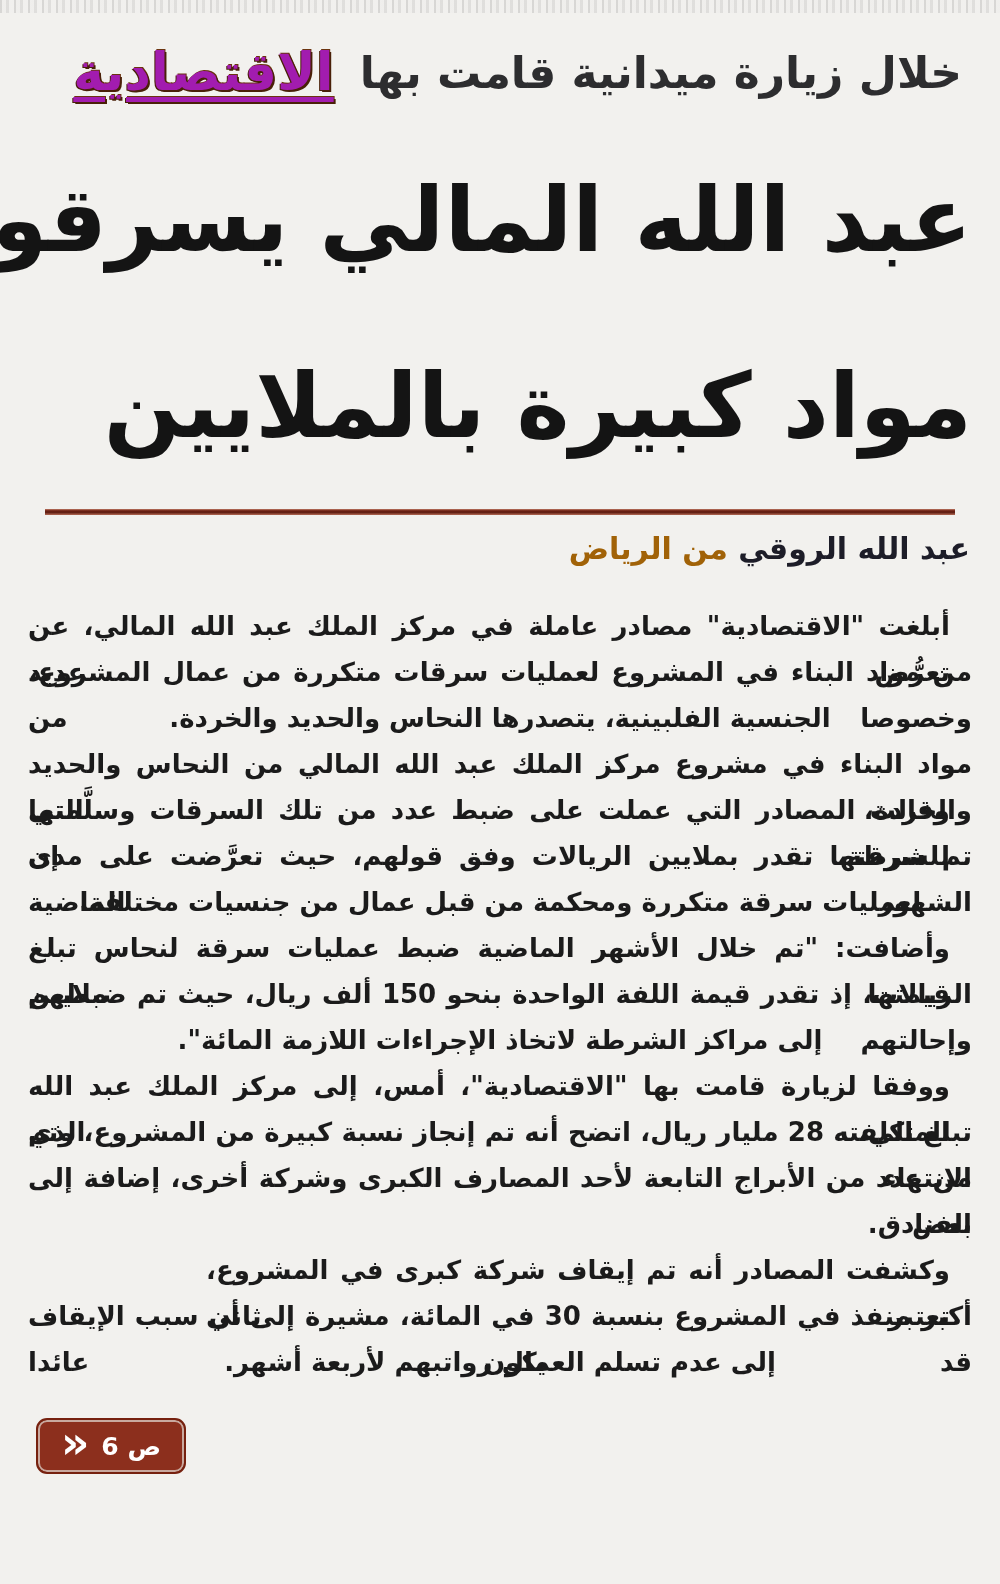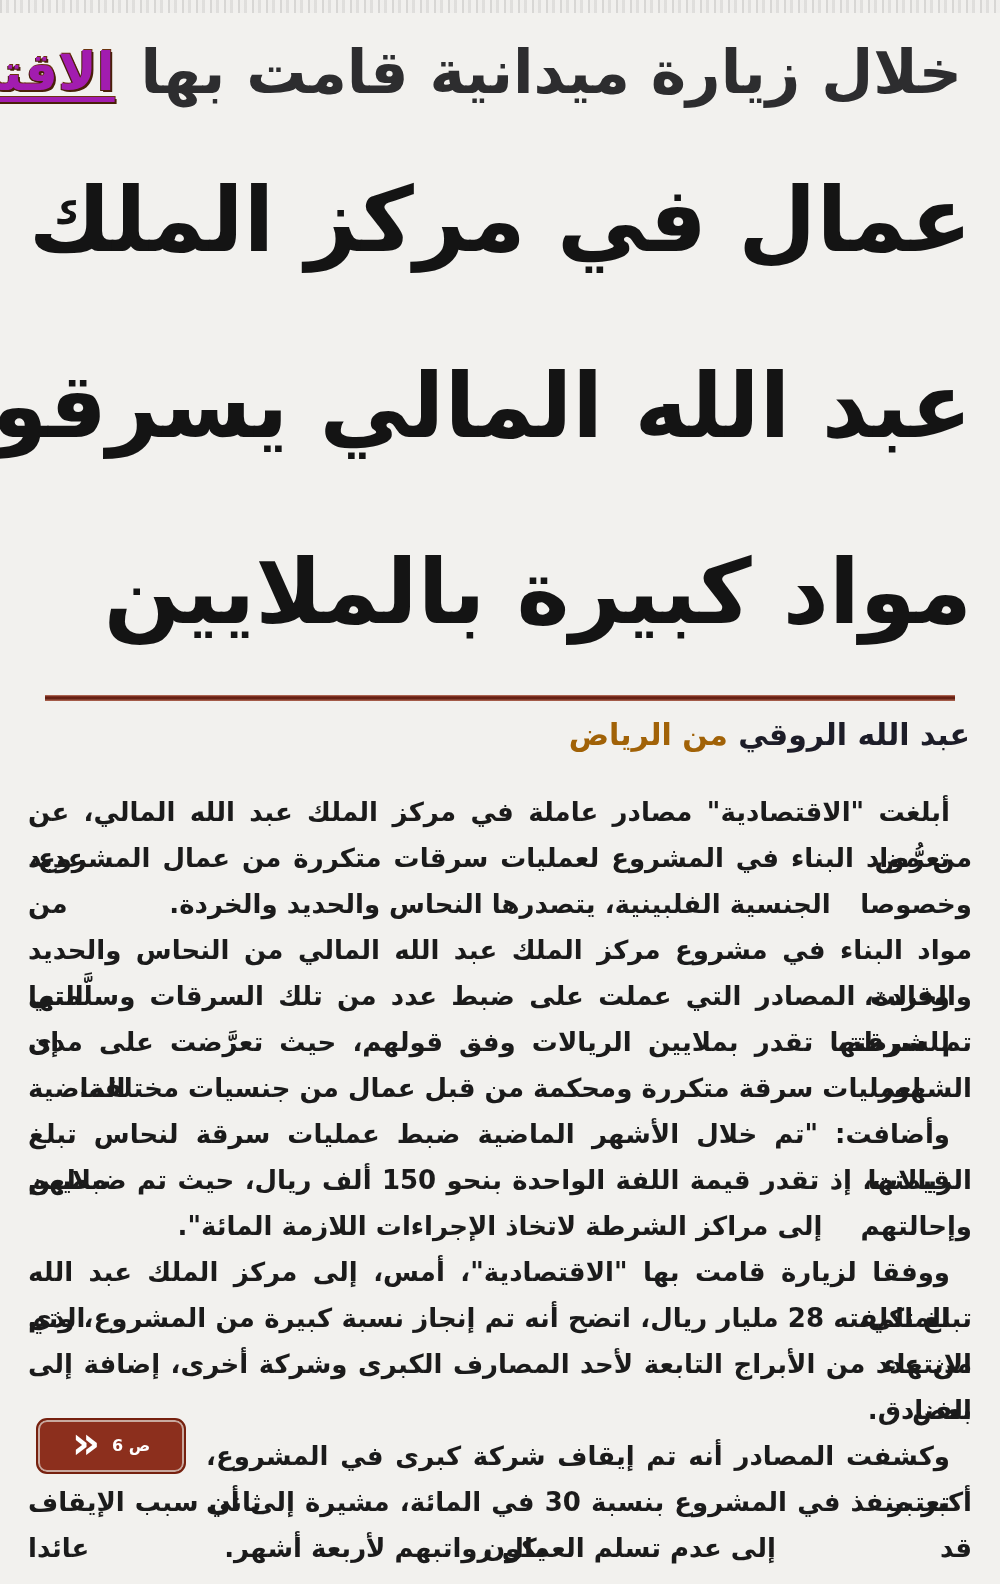--- a/index.html
+++ b/index.html
@@ -23,21 +23,21 @@
   .kicker-row {
     display: flex;
     align-items: center;
     justify-content: flex-start;
     gap: 26px;
     margin-top: 20px;
     padding: 0 38px;
     height: 78px;
   }
   .kicker {
-    font-size: 60px;
+    font-size: 44px;
     font-weight: bold;
     color: #2d2d2f;
     white-space: nowrap;
   }
   .logo {
     font-size: 52px;
     font-weight: bold;
     color: #a21caf;
     text-shadow: 2px 2px 0 #4a2008, -1px 1px 0 #4a2008, 1px -1px 0 #6b3410;
     text-decoration: underline;
@@ -94,37 +94,36 @@
     border-radius: 11px;
     box-shadow: 0 0 0 2px #c9a99f inset;
     display: flex;
     align-items: center;
     justify-content: center;
     gap: 12px;
     direction: rtl;
     color: #ffffff;
     cursor: pointer;
   }
-  .page-badge .lbl { font-size: 16px; font-weight: bold; line-height: 1; }
+  .page-badge .lbl { font-size: 25px; font-weight: bold; line-height: 1; }
   .page-badge .chev { font-size: 44px; font-weight: bold; line-height: 0; margin-top: -6px; }
 </style>
 </head>
 <body>
 
 <div class="page">
 
   <div class="scan-strip"></div>
 
   <div class="kicker-row">
     <span class="kicker">خلال زيارة ميدانية قامت بها</span>
     <span class="logo">الاقتصادية</span>
   </div>
 
   <h1 class="headline">
-    <div>عمال في مركز الملك</div>
     <div>عبد الله المالي يسرقون</div>
     <div>مواد كبيرة بالملايين</div>
   </h1>
 
   <hr class="rule">
 
   <div class="byline">
     <span>عبد الله الروقي</span>
     <span class="loc">من الرياض</span>
   </div>

